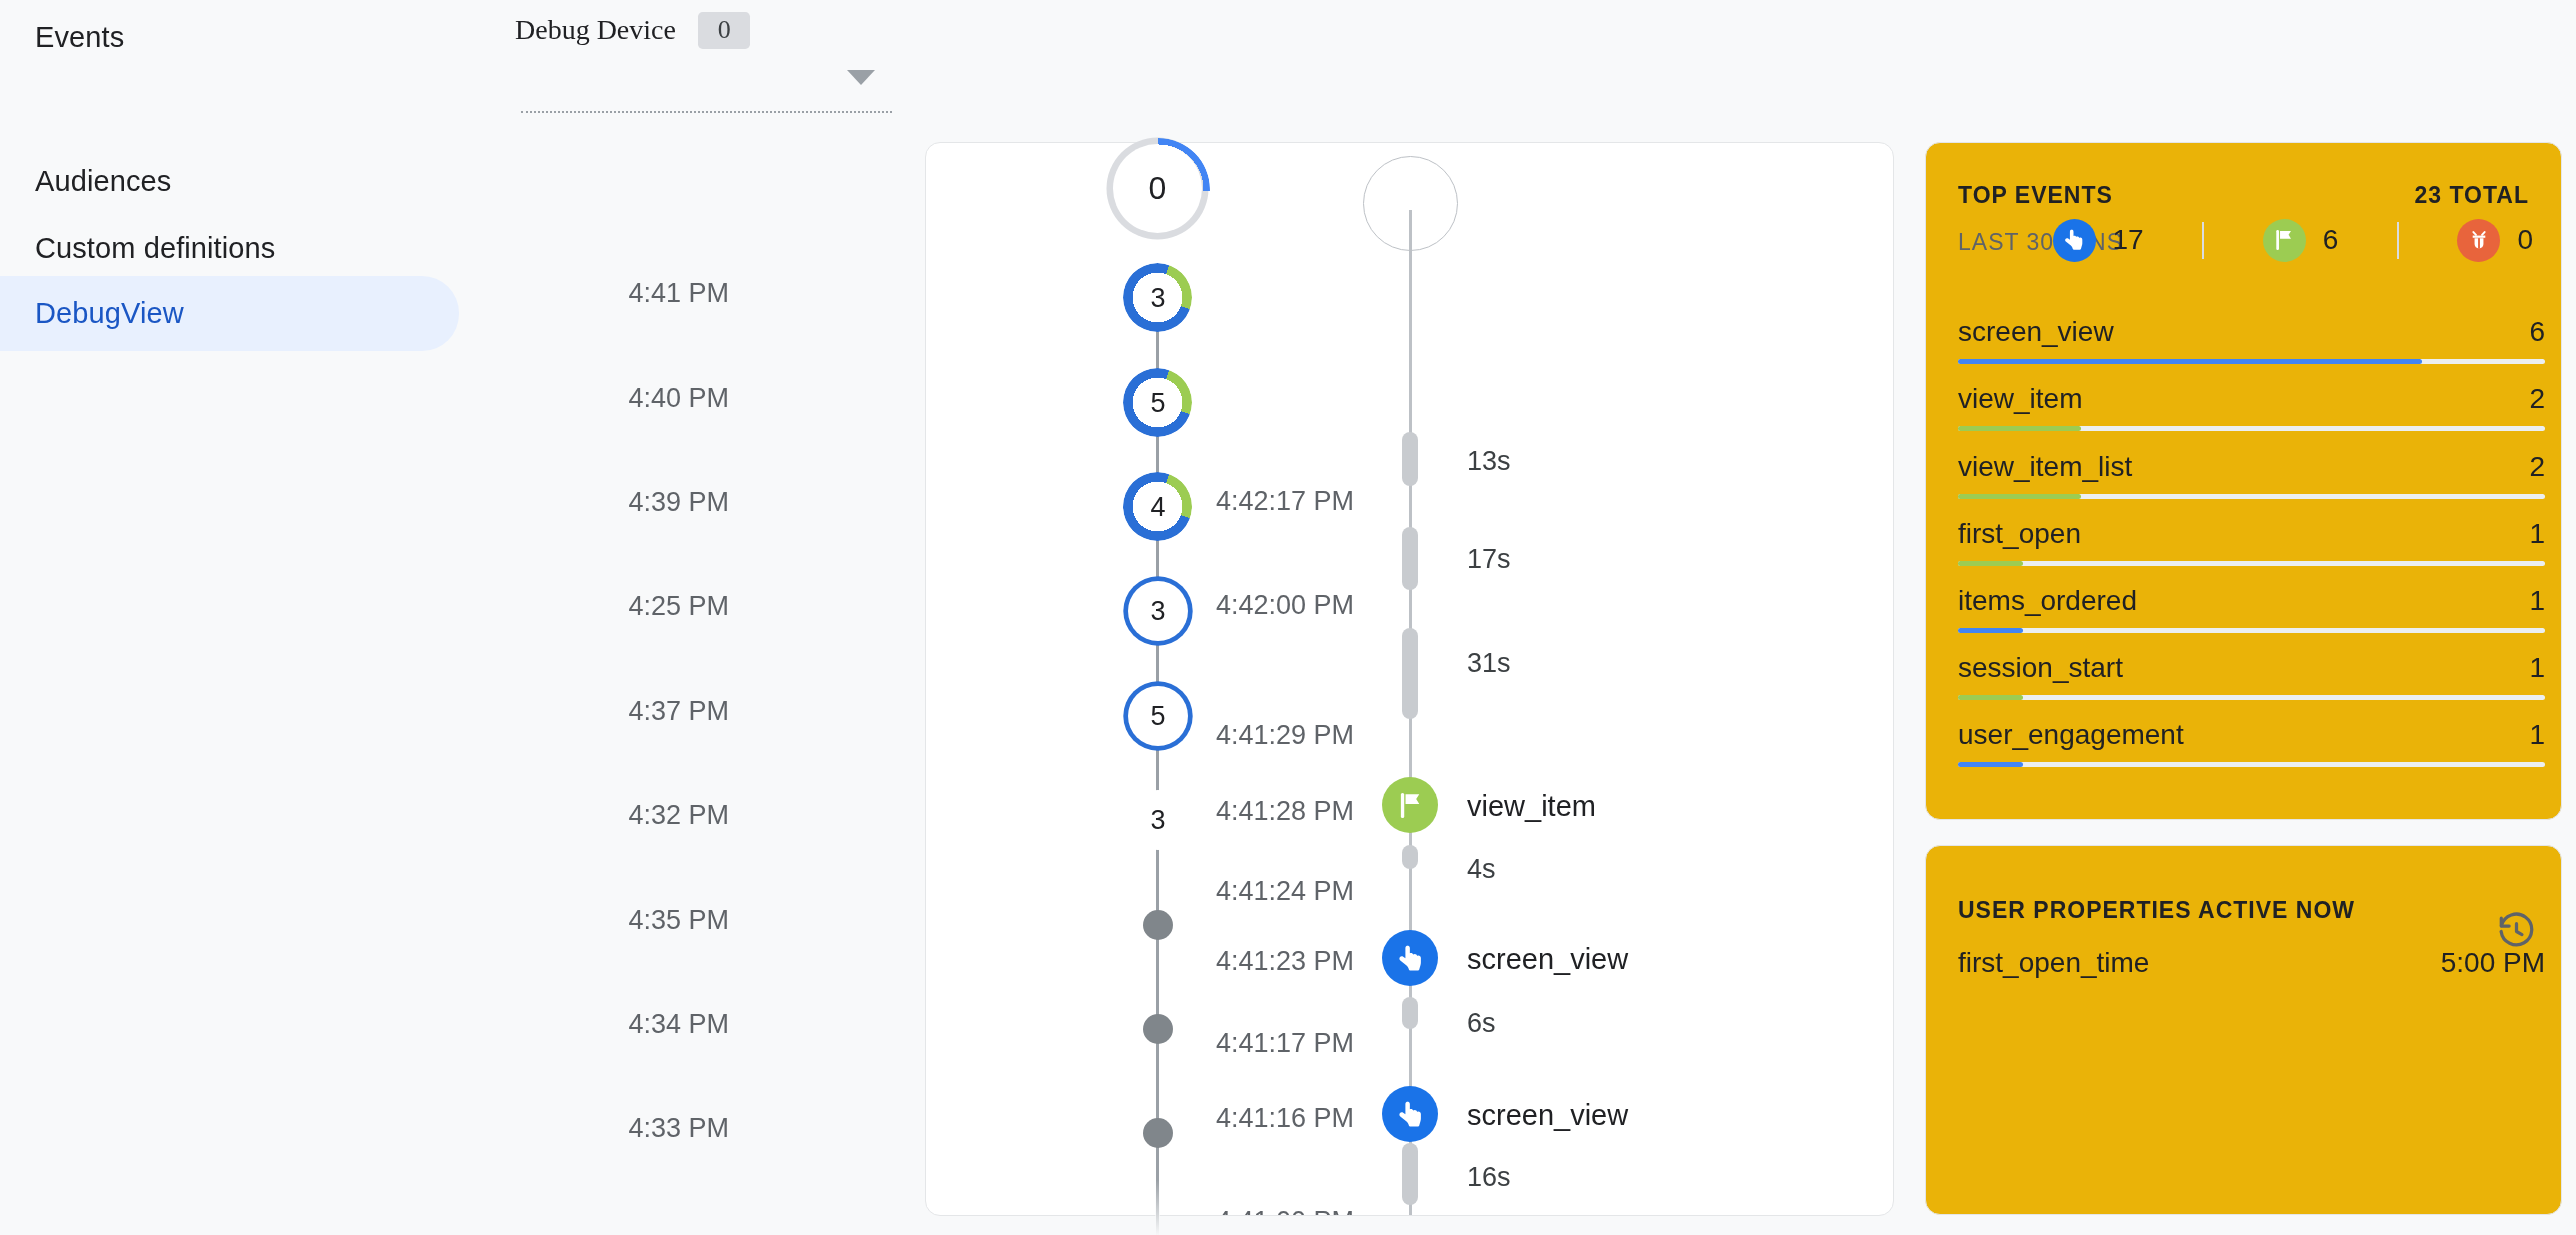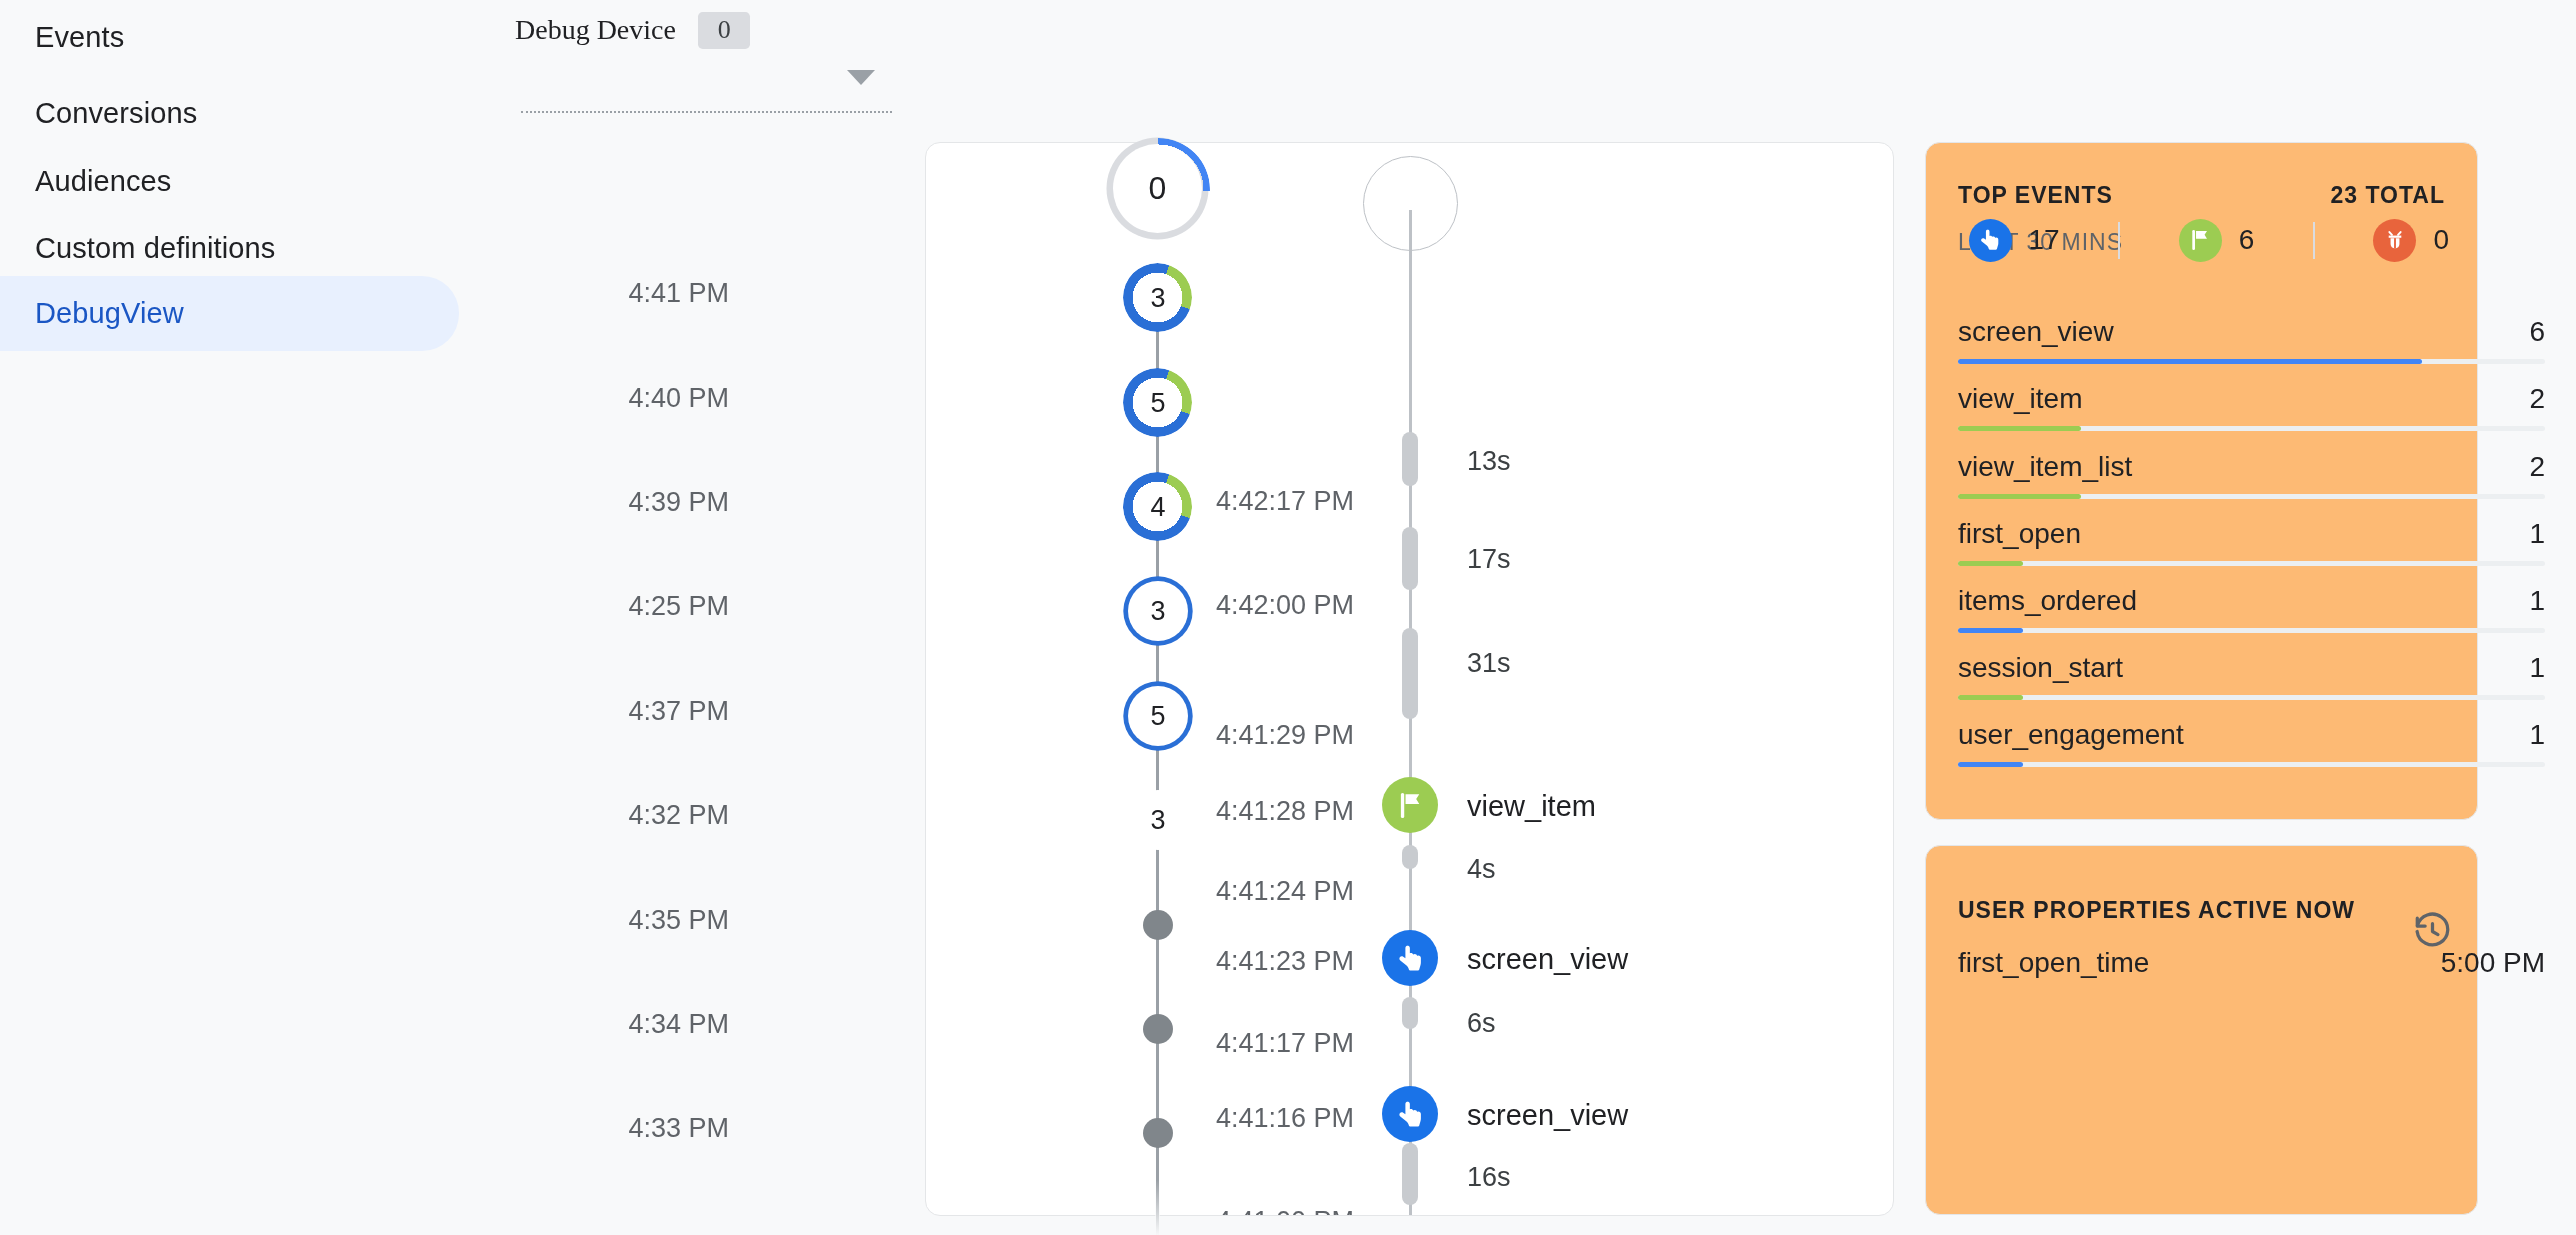--- a/index.html
+++ b/index.html
@@ -162,22 +162,22 @@
   .ev-icon.tap  { background: #1a73e8; }
   .ev-icon.flag { background: #9ccc52; }
   .ev-name {
     position: absolute; left: 541px;
     font-size: 29px; color: #202124; white-space: nowrap;
   }
 
   
   .side-card {
     position: absolute; left: 1925px;
-    width: 553px;
-    background: #fdba74;
+    width: 637px;
+    background: #eab308;
     border: 1.9px solid #e4e6e8;
     border-radius: 15px;
     padding-left: 40px;
   }
   #top-events-card { top: 142px; height: 678px; }
   #user-props-card { top: 845px; height: 370px; }
 
   .card-title {
     position: absolute; left: 32px;
     font-size: 23px; font-weight: bold; color: #202124;
@@ -224,23 +224,20 @@
   #up-val { position: absolute; right: 0; top: 0; font-size: 28px; color: #202124; }
 </style>
 </head>
 <body>
 
 <div id="app">
 
   <nav id="sidebar">
       <div class="nav-item" style="top: 0px;">
         <span>Events</span>
-      </div>
-      <div class="nav-item" style="top: 76px;">
-        <span>Conversions</span>
       </div>
       <div class="nav-item" style="top: 144px;">
         <span>Audiences</span>
       </div>
       <div class="nav-item" style="top: 211px;">
         <span>Custom definitions</span>
       </div>
       <div class="nav-item active" style="top: 276px;">
         <span>DebugView</span>
       </div>

